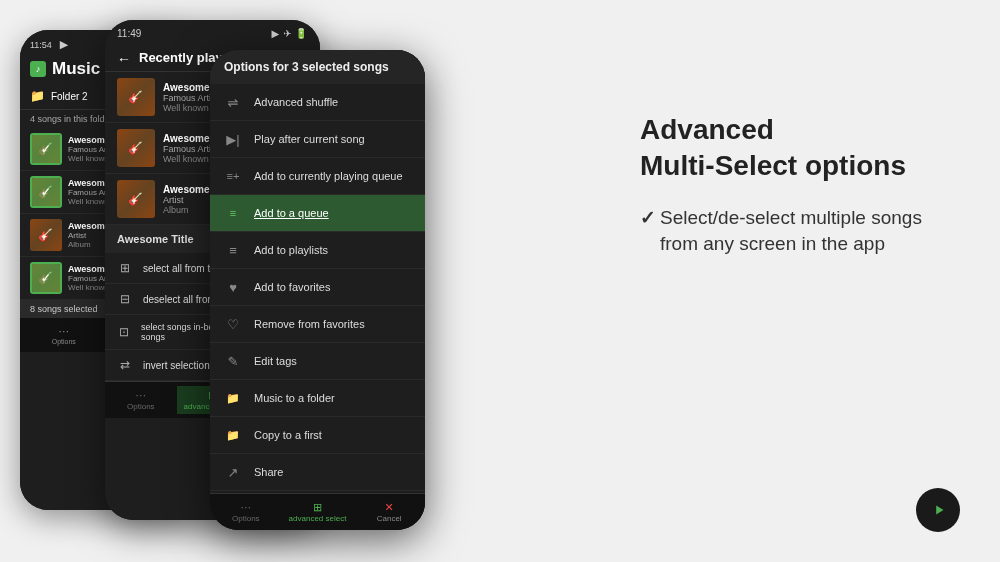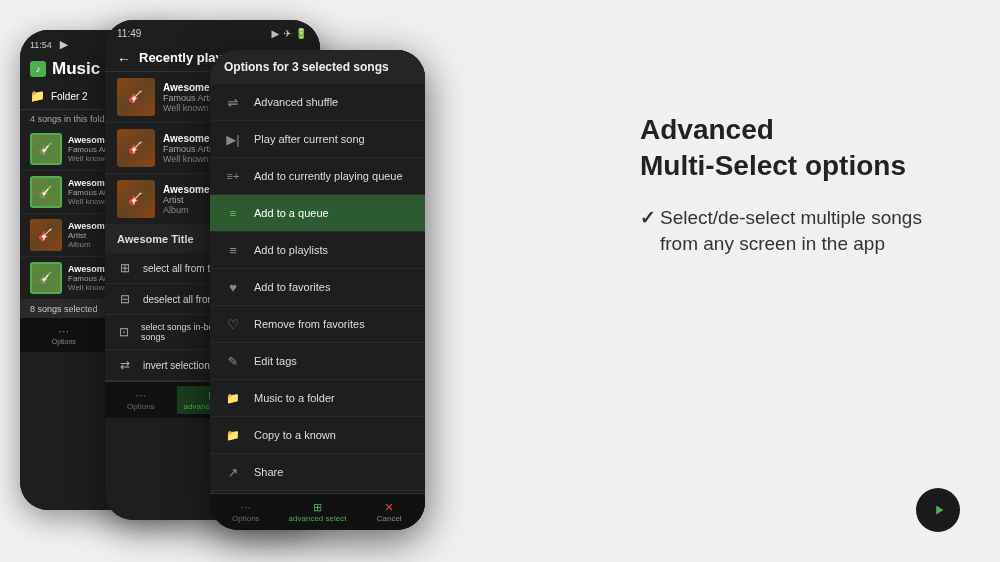--- a/index.html
+++ b/index.html
@@ -534,21 +534,21 @@
     <div class="pf-menu-item">
       <div class="pf-menu-icon" style="font-size:13px;">▶|</div>
       <span class="pf-menu-text">Play after current song</span>
     </div>
     <div class="pf-menu-item">
       <div class="pf-menu-icon" style="font-size:11px;">≡+</div>
       <span class="pf-menu-text">Add to currently playing queue</span>
     </div>
     <div class="pf-menu-item" style="background:#2d5a30;">
       <div class="pf-menu-icon" style="font-size:11px;color:#6c6;">≡</div>
-      <span class="pf-menu-text" style="color:#fff;">Add to a queue</span>
+      <span class="pf-menu-text" style="color:#fff;text-decoration:underline;">Add to a queue</span>
     </div>
     <div class="pf-menu-item">
       <div class="pf-menu-icon">≡</div>
       <span class="pf-menu-text">Add to playlists</span>
     </div>
     <div class="pf-menu-item">
       <div class="pf-menu-icon">♥</div>
       <span class="pf-menu-text">Add to favorites</span>
     </div>
     <div class="pf-menu-item">
@@ -558,21 +558,21 @@
     <div class="pf-menu-item">
       <div class="pf-menu-icon">✎</div>
       <span class="pf-menu-text">Edit tags</span>
     </div>
     <div class="pf-menu-item">
       <div class="pf-menu-icon" style="font-size:11px;">📁</div>
       <span class="pf-menu-text">Music to a folder</span>
     </div>
     <div class="pf-menu-item">
       <div class="pf-menu-icon" style="font-size:11px;">📁</div>
-      <span class="pf-menu-text">Copy to a known</span>
+      <span class="pf-menu-text">Copy to a first</span>
     </div>
     <div class="pf-menu-item">
       <div class="pf-menu-icon">↗</div>
       <span class="pf-menu-text">Share</span>
     </div>
     <div class="pf-menu-item">
       <div class="pf-menu-icon" style="font-size:11px;">↺</div>
       <span class="pf-menu-text">Clear playback history</span>
     </div>
     <div class="pf-menu-item">

